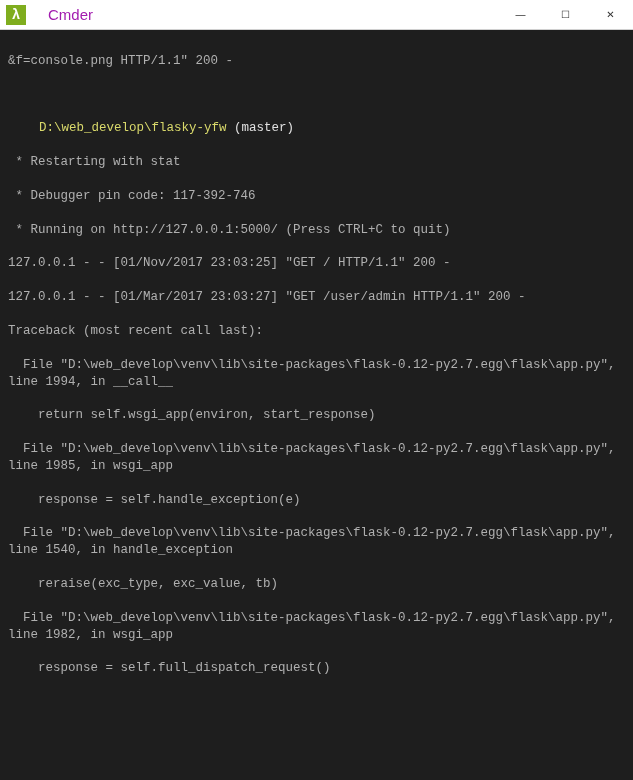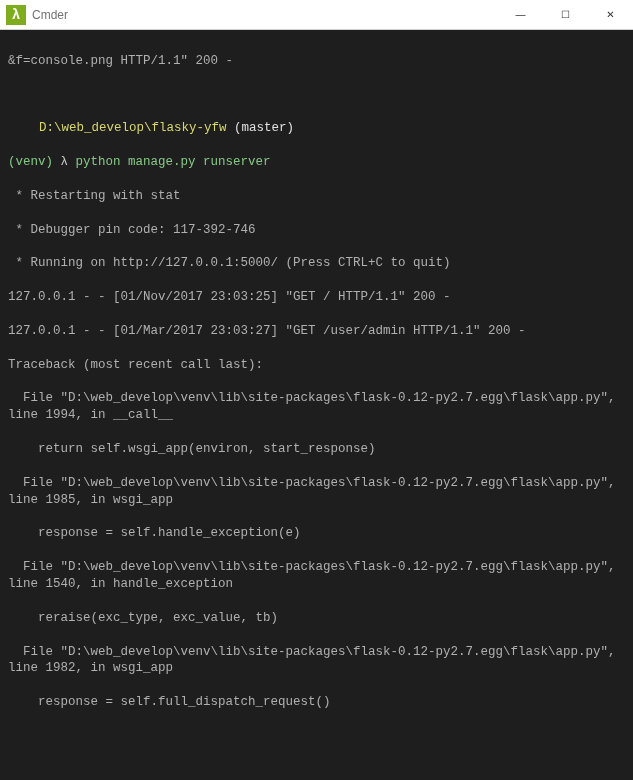--- a/index.html
+++ b/index.html
@@ -24,24 +24,24 @@
   background: #7fad1e;
   margin-left: 6px;
   display: flex;
   align-items: center;
   justify-content: center;
   color: #fff;
   font-weight: bold;
   font-size: 14px;
 }
 .title {
-  margin-left: 6px;
-  color: #737373;
+  margin-left: 22px;
+  color: #a21caf;
   font-family: 'Segoe UI', sans-serif;
-  font-size: 12px;
+  font-size: 15px;
   flex: 1;
 }
 .win-controls {
   display: flex;
   height: 100%;
 }
 .win-btn {
   width: 45px;
   display: flex;
   align-items: center;
@@ -77,21 +77,20 @@
     <div class="win-btn">—</div>
     <div class="win-btn">☐</div>
     <div class="win-btn">✕</div>
   </div>
 </div>
 
 <div class="terminal">
 <span class="line gray">&amp;f=console.png HTTP/1.1" 200 -</span>
 <span class="line"> </span>
 <span class="line"><span class="yellow">D:\web_develop\flasky-yfw</span> <span class="white">(master)</span></span>
-<span class="line"><span class="green">(venv)</span> <span class="prompt-lambda">λ</span> <span class="green">python manage.py runserver</span></span>
 <span class="line gray"> * Restarting with stat</span>
 <span class="line gray"> * Debugger pin code: 117-392-746</span>
 <span class="line gray"> * Running on http://127.0.0.1:5000/ (Press CTRL+C to quit)</span>
 <span class="line gray">127.0.0.1 - - [01/Nov/2017 23:03:25] "GET / HTTP/1.1" 200 -</span>
 <span class="line gray">127.0.0.1 - - [01/Mar/2017 23:03:27] "GET /user/admin HTTP/1.1" 200 -</span>
 <span class="line gray">Traceback (most recent call last):</span>
 <span class="line gray">  File "D:\web_develop\venv\lib\site-packages\flask-0.12-py2.7.egg\flask\app.py", line 1994, in __call__</span>
 <span class="line gray">    return self.wsgi_app(environ, start_response)</span>
 <span class="line gray">  File "D:\web_develop\venv\lib\site-packages\flask-0.12-py2.7.egg\flask\app.py", line 1985, in wsgi_app</span>
 <span class="line gray">    response = self.handle_exception(e)</span>

